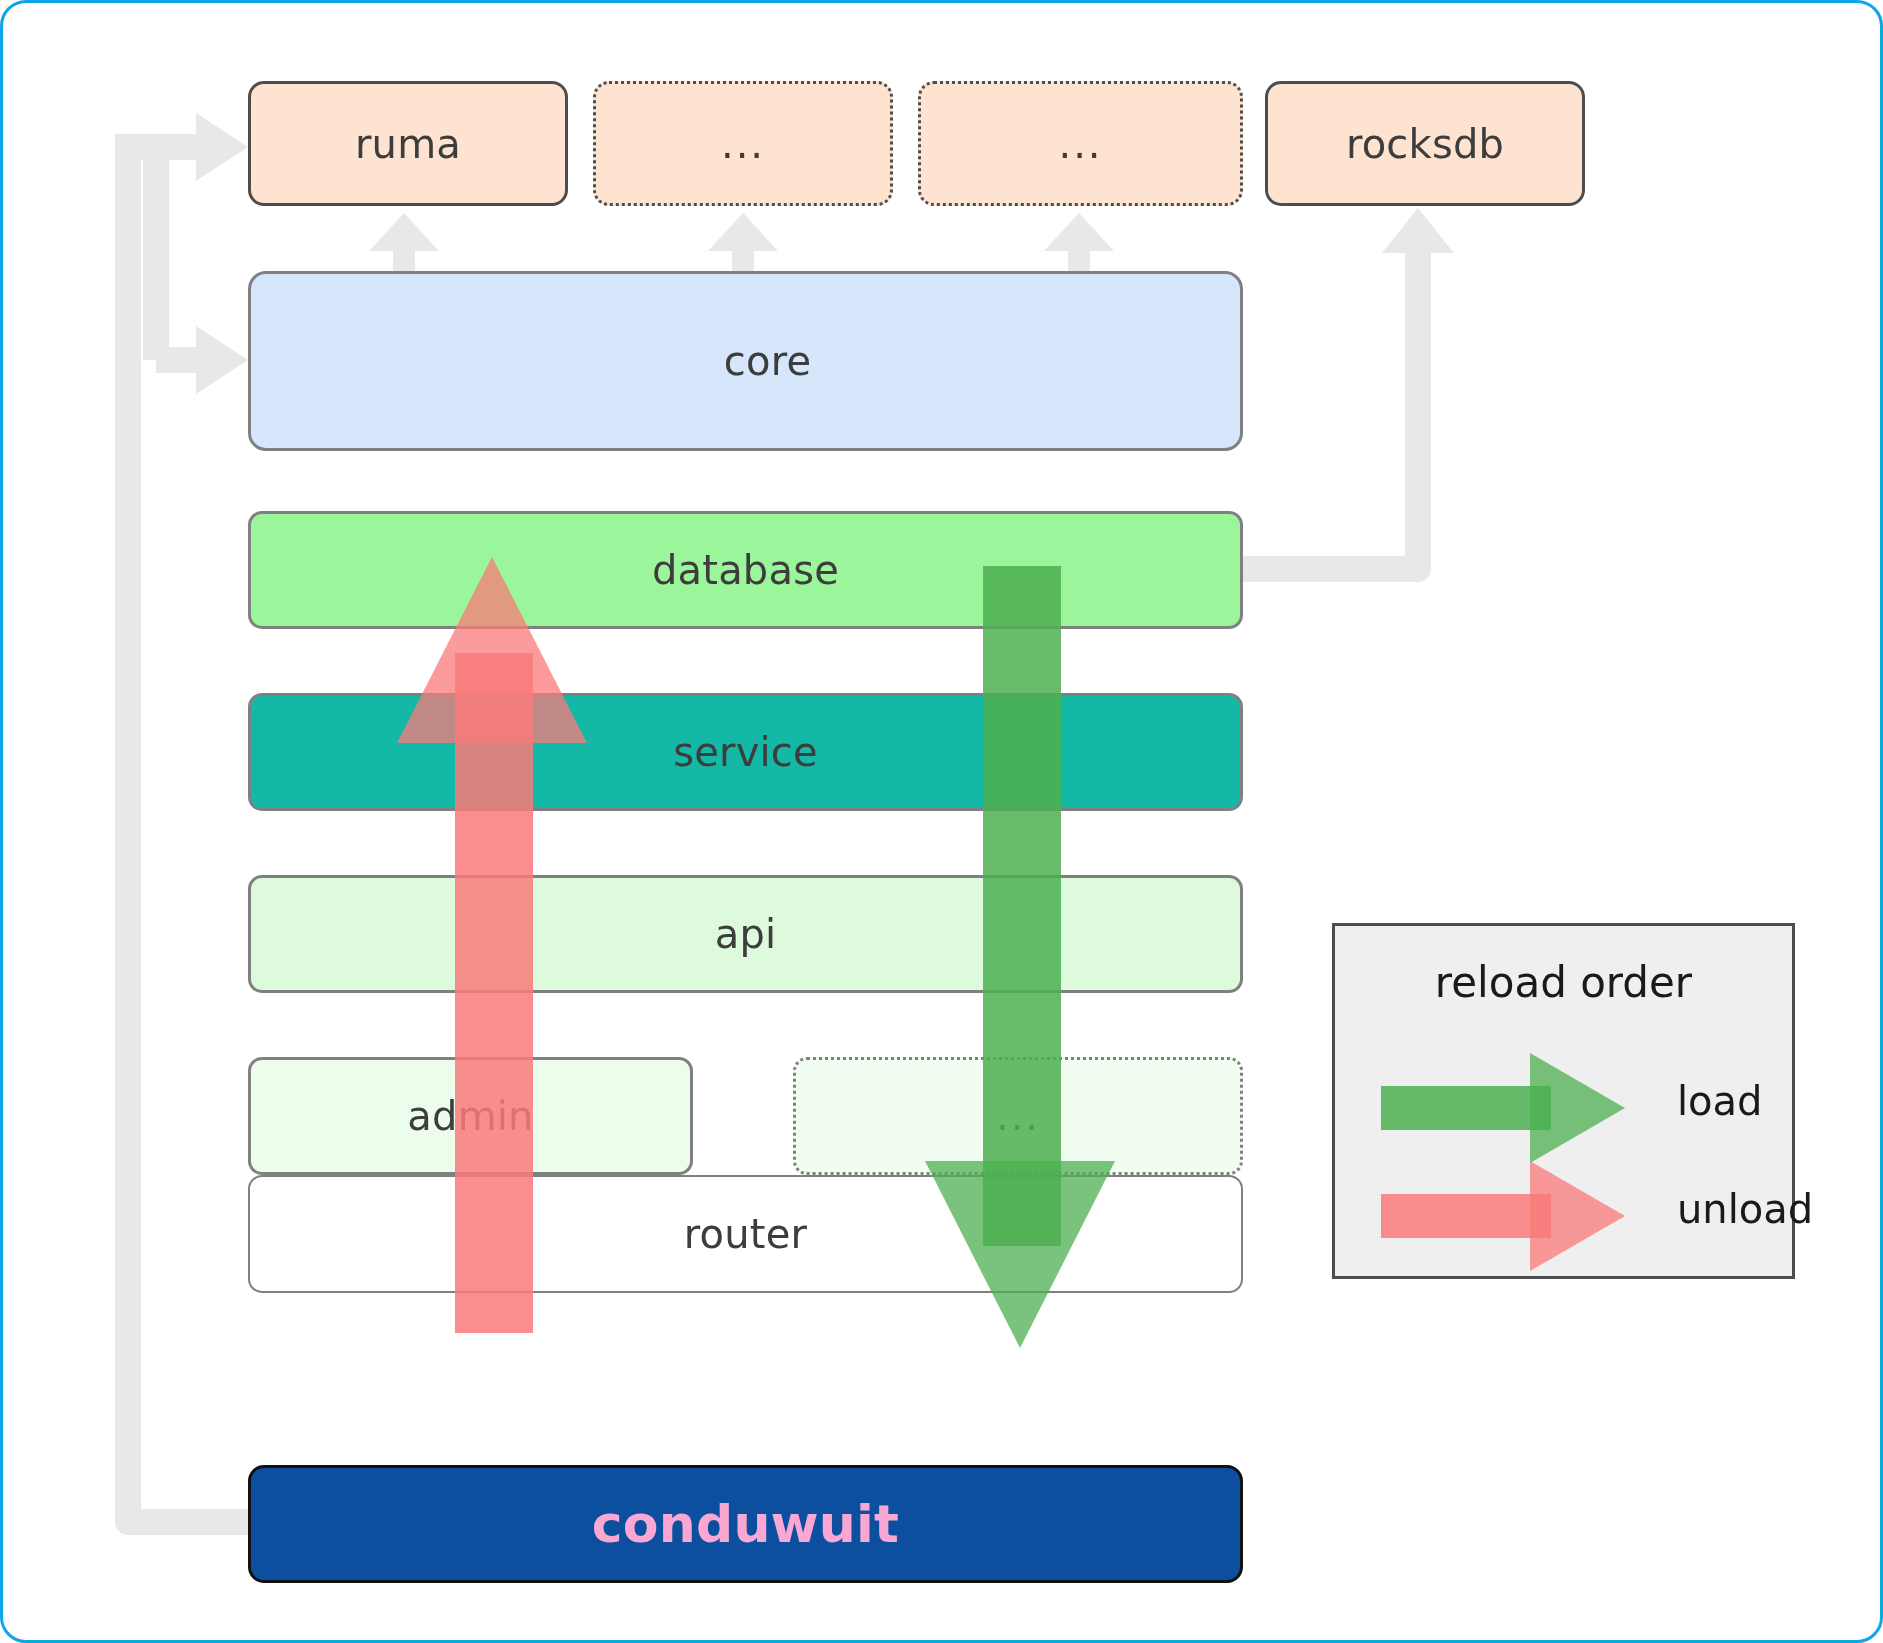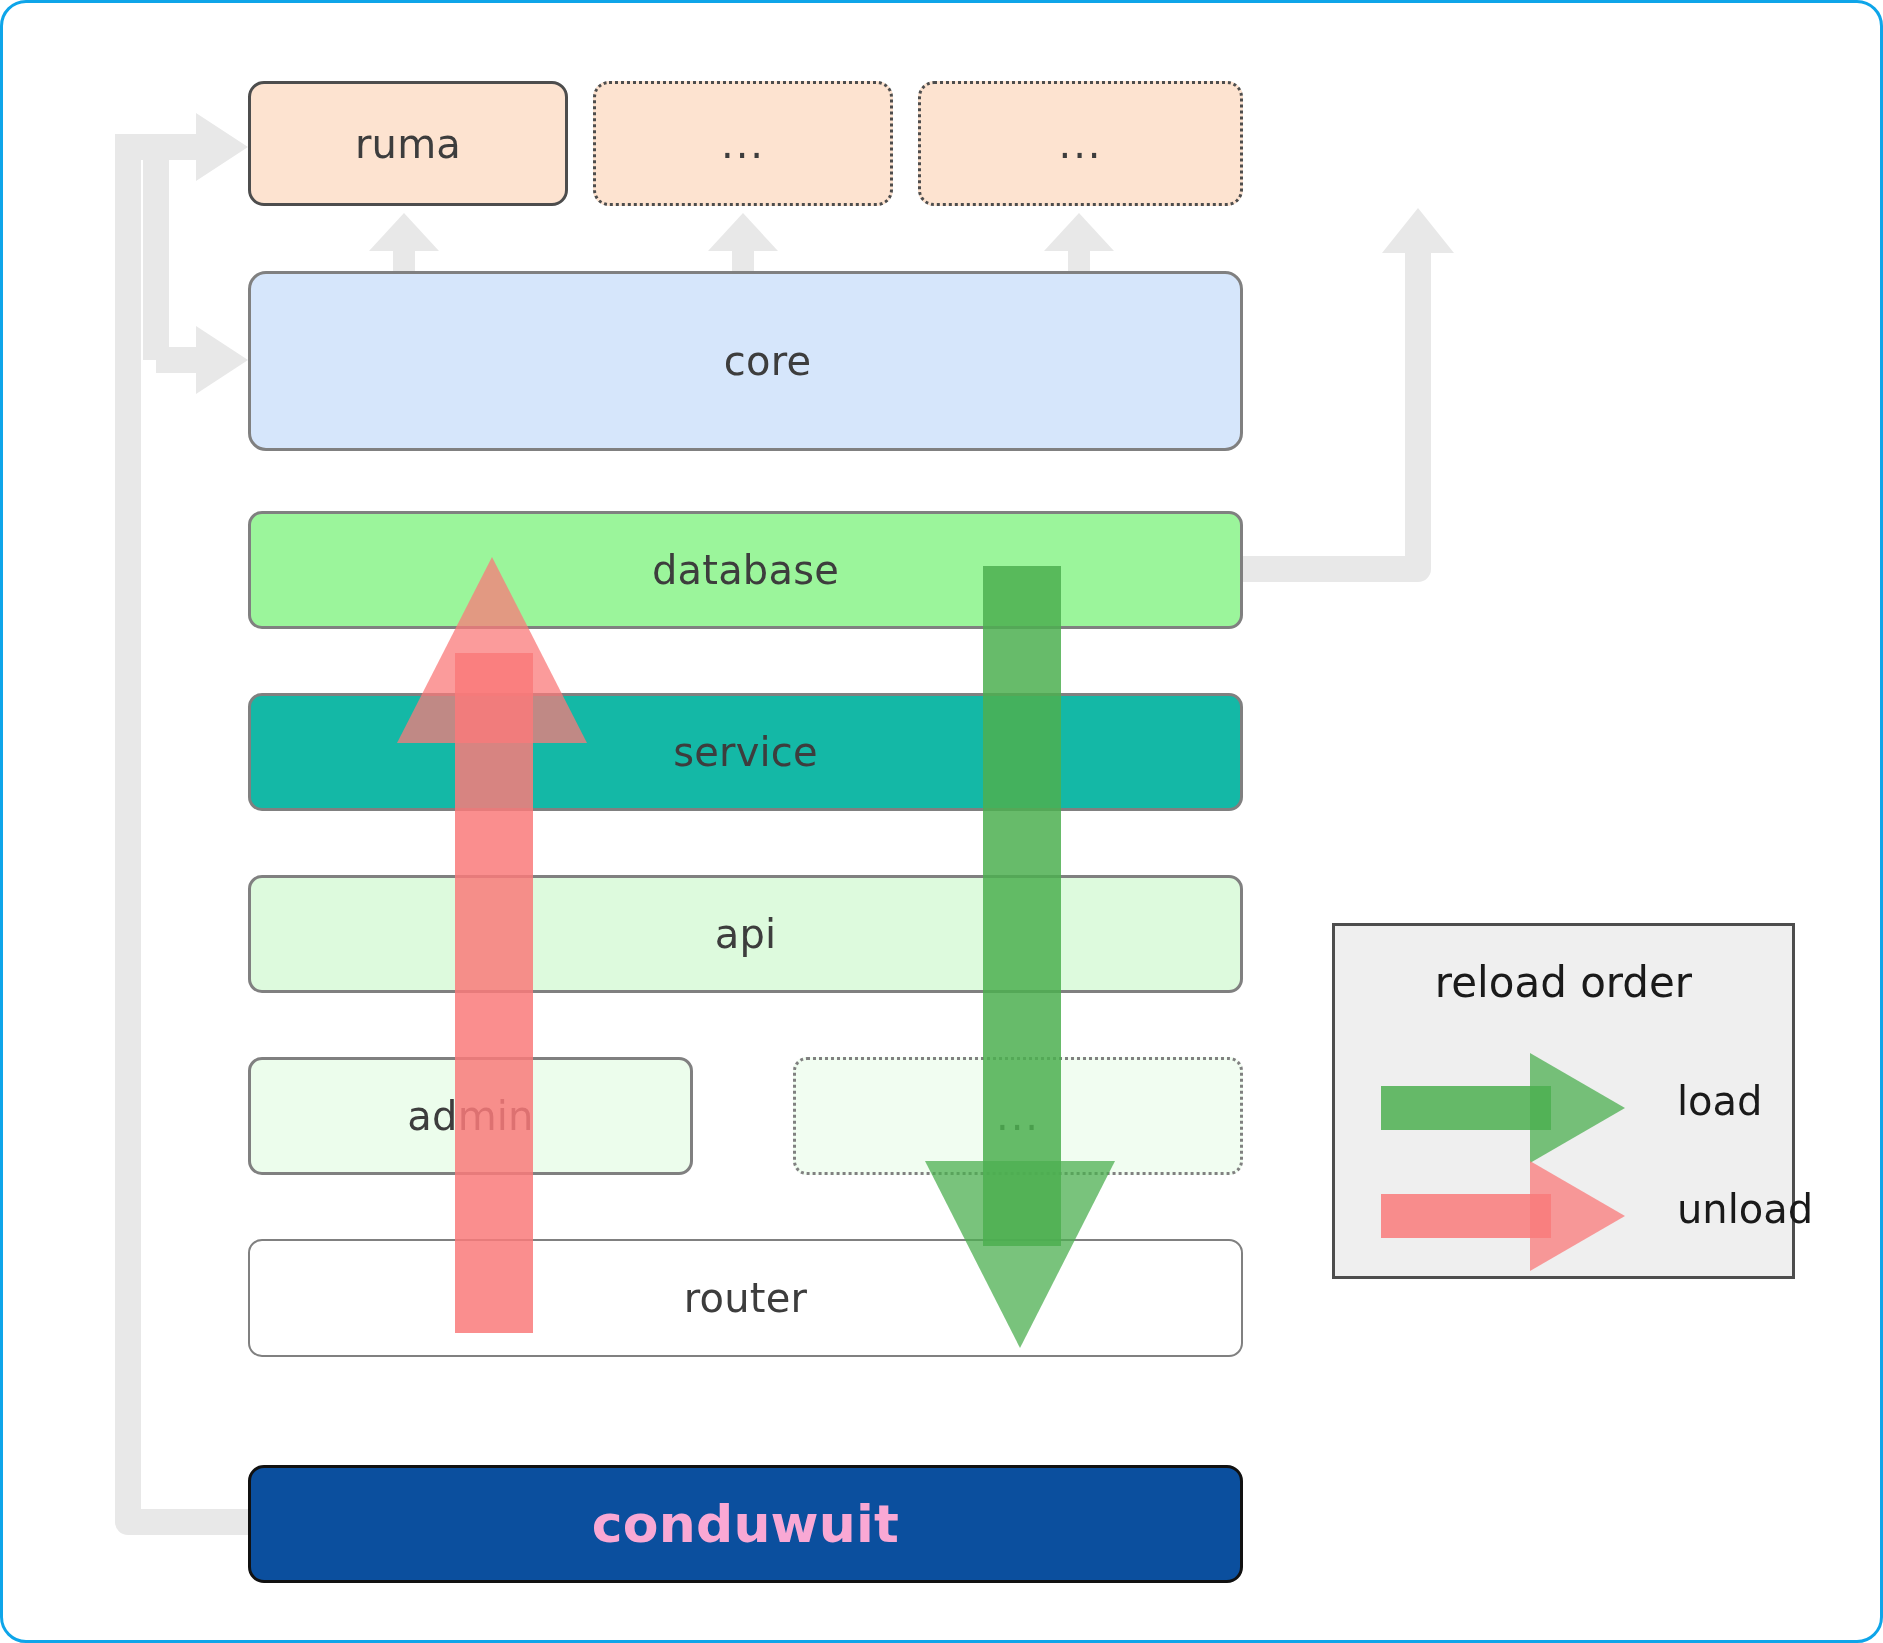--- a/index.html
+++ b/index.html
@@ -175,20 +175,23 @@
 
   <div class="node ext" style="left:245px; top:78px; width:320px; height:125px;">
     <span>ruma</span>
   </div>
   <div class="node ext-dotted" style="left:590px; top:78px; width:300px; height:125px;">
     <span class="dots-label">...</span>
   </div>
   <div class="node ext-dotted" style="left:915px; top:78px; width:325px; height:125px;">
     <span class="dots-label">...</span>
   </div>
+  <div class="node ext" style="left:1262px; top:78px; width:320px; height:125px;">
+    <span>rocksdb</span>
+  </div>
 
   <div class="node core" style="left:245px; top:268px; width:995px; height:180px;">
     <span>core</span>
   </div>
 
   <div class="node db" style="left:245px; top:508px; width:995px; height:118px;">
     <span>database</span>
   </div>
 
   <div class="node svc" style="left:245px; top:690px; width:995px; height:118px;">
@@ -200,21 +203,21 @@
   </div>
 
   <div class="node admin" style="left:245px; top:1054px; width:445px; height:118px;">
     <span>admin</span>
   </div>
 
   <div class="node dots-sub" style="left:790px; top:1054px; width:450px; height:118px;">
     <span class="dots-label">...</span>
   </div>
 
-  <div class="node router" style="left:245px; top:1236px; width:995px; height:118px;">
+  <div class="node router" style="left:245px; top:1172px; width:995px; height:118px;">
     <span>router</span>
   </div>
 
   <div class="node root" style="left:245px; top:1462px; width:995px; height:118px;">
     <span>conduwuit</span>
   </div>
 
   <svg id="bigarrows" viewBox="0 0 1883 1643" xmlns="http://www.w3.org/2000/svg">
 
     <g opacity="1">

